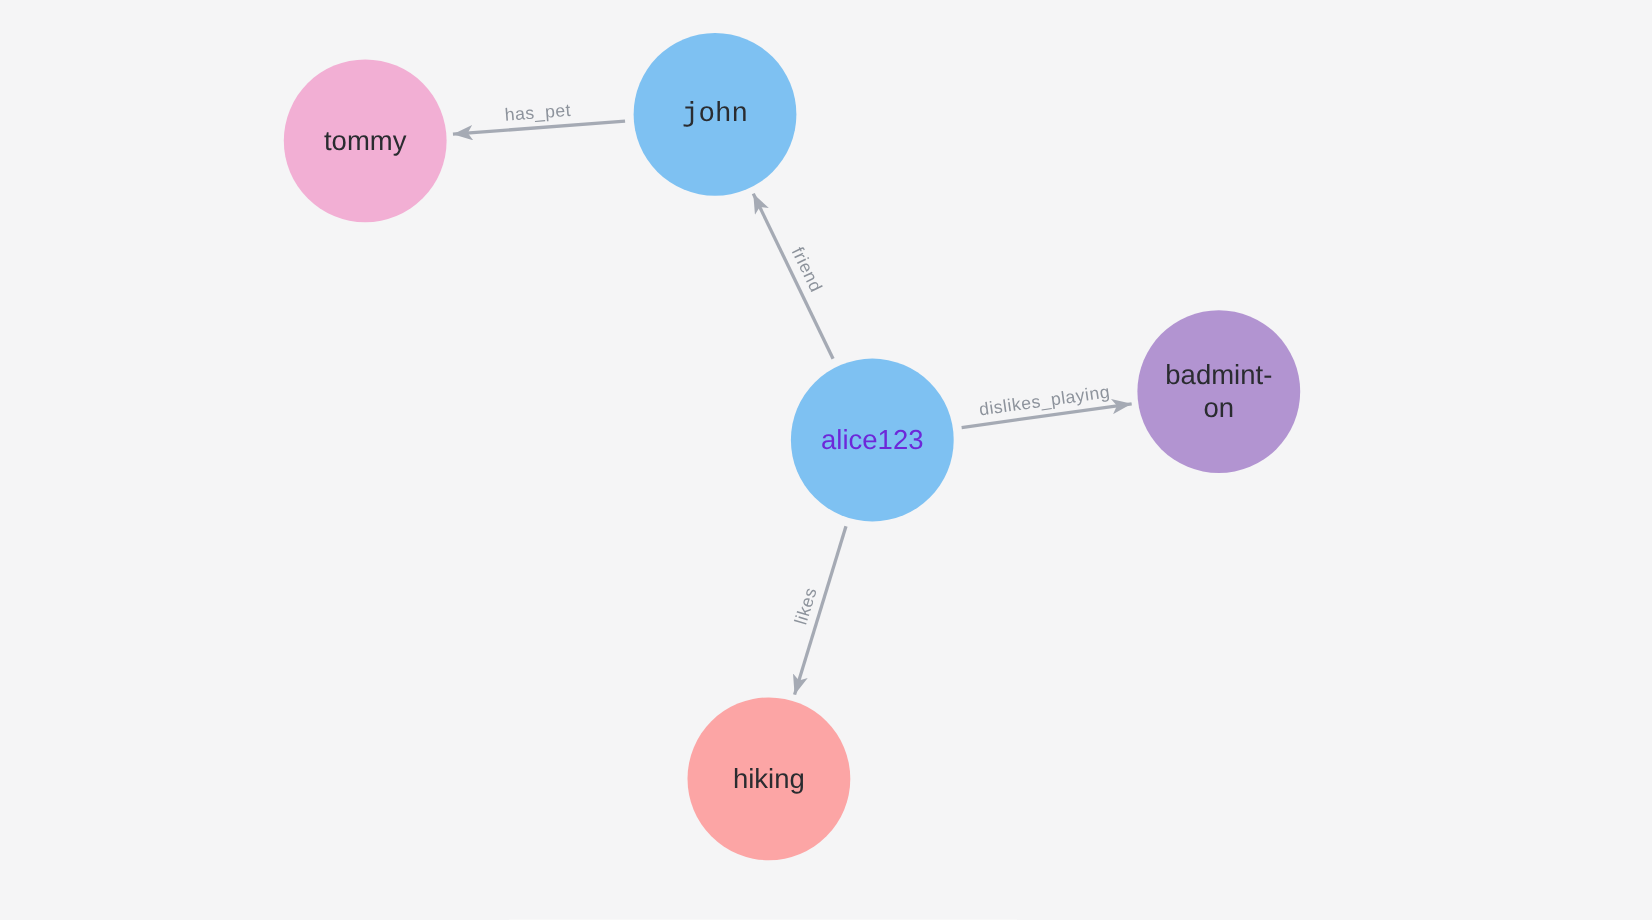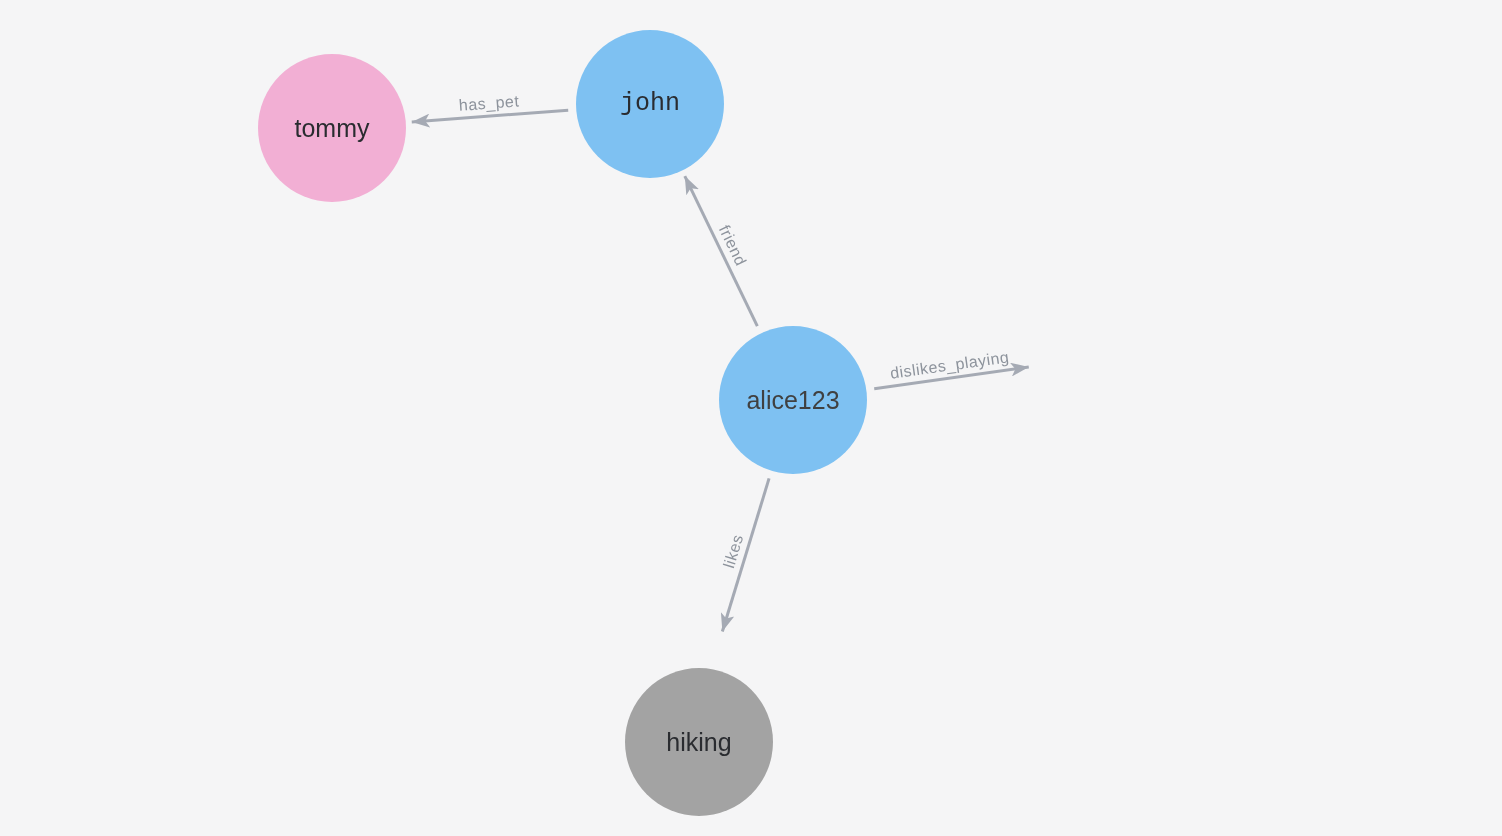--- a/index.html
+++ b/index.html
@@ -70,19 +70,23 @@
       <text transform="translate(733.2742737730274,551.1617096702165) rotate(-73.02808308565236)" fill="#8d939c" class="edge-label">likes</text>
     </svg>
   <div id="nodes-layer">
       <div class="node" style="left: 258px; top: 54px; width: 148px; height: 148px; background: rgb(242, 175, 212);">
         <span style="color: rgb(42, 44, 48);">tommy</span>
       </div>
       <div class="node" style="left: 576px; top: 30px; width: 148px; height: 148px; background: rgb(126, 193, 242);">
         <span style="color: rgb(42, 44, 48); font-family: Liberation Mono, monospace;">john</span>
       </div>
       <div class="node" style="left: 719px; top: 326px; width: 148px; height: 148px; background: rgb(126, 193, 242);">
-        <span style="color: #404040;">alice123</span>
+        <span style="color: #6d28d9;">alice123</span>
       </div>
-      <div class="node" style="left: 625px; top: 668px; width: 148px; height: 148px; background: #a3a3a3;">
+      <div class="node" style="left: 1034px; top: 282px; width: 148px; height: 148px; background: rgb(178, 148, 209);">
+        <span style="color: rgb(42, 44, 48);">badmint-
+on</span>
+      </div>
+      <div class="node" style="left: 625px; top: 634px; width: 148px; height: 148px; background: #fca5a5;">
         <span style="color: rgb(42, 44, 48);">hiking</span>
       </div>
     </div>
 </div>
 
 </body></html>

